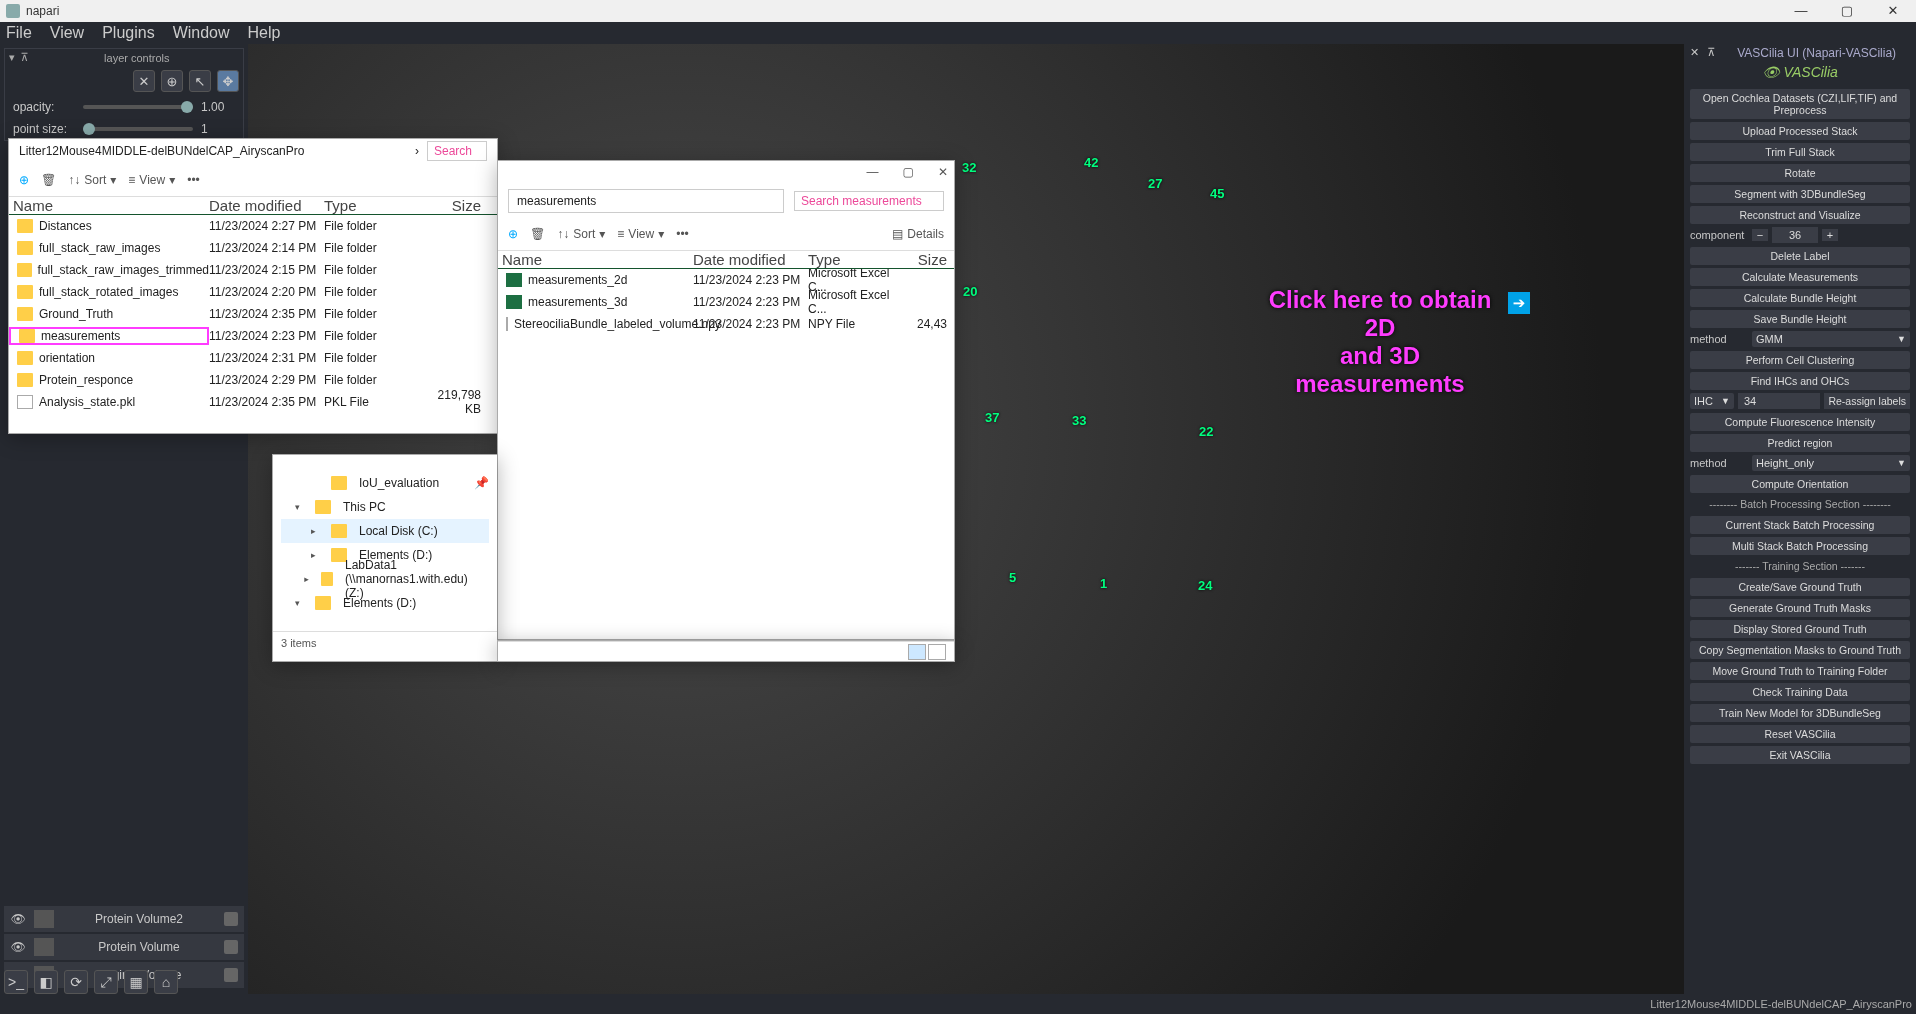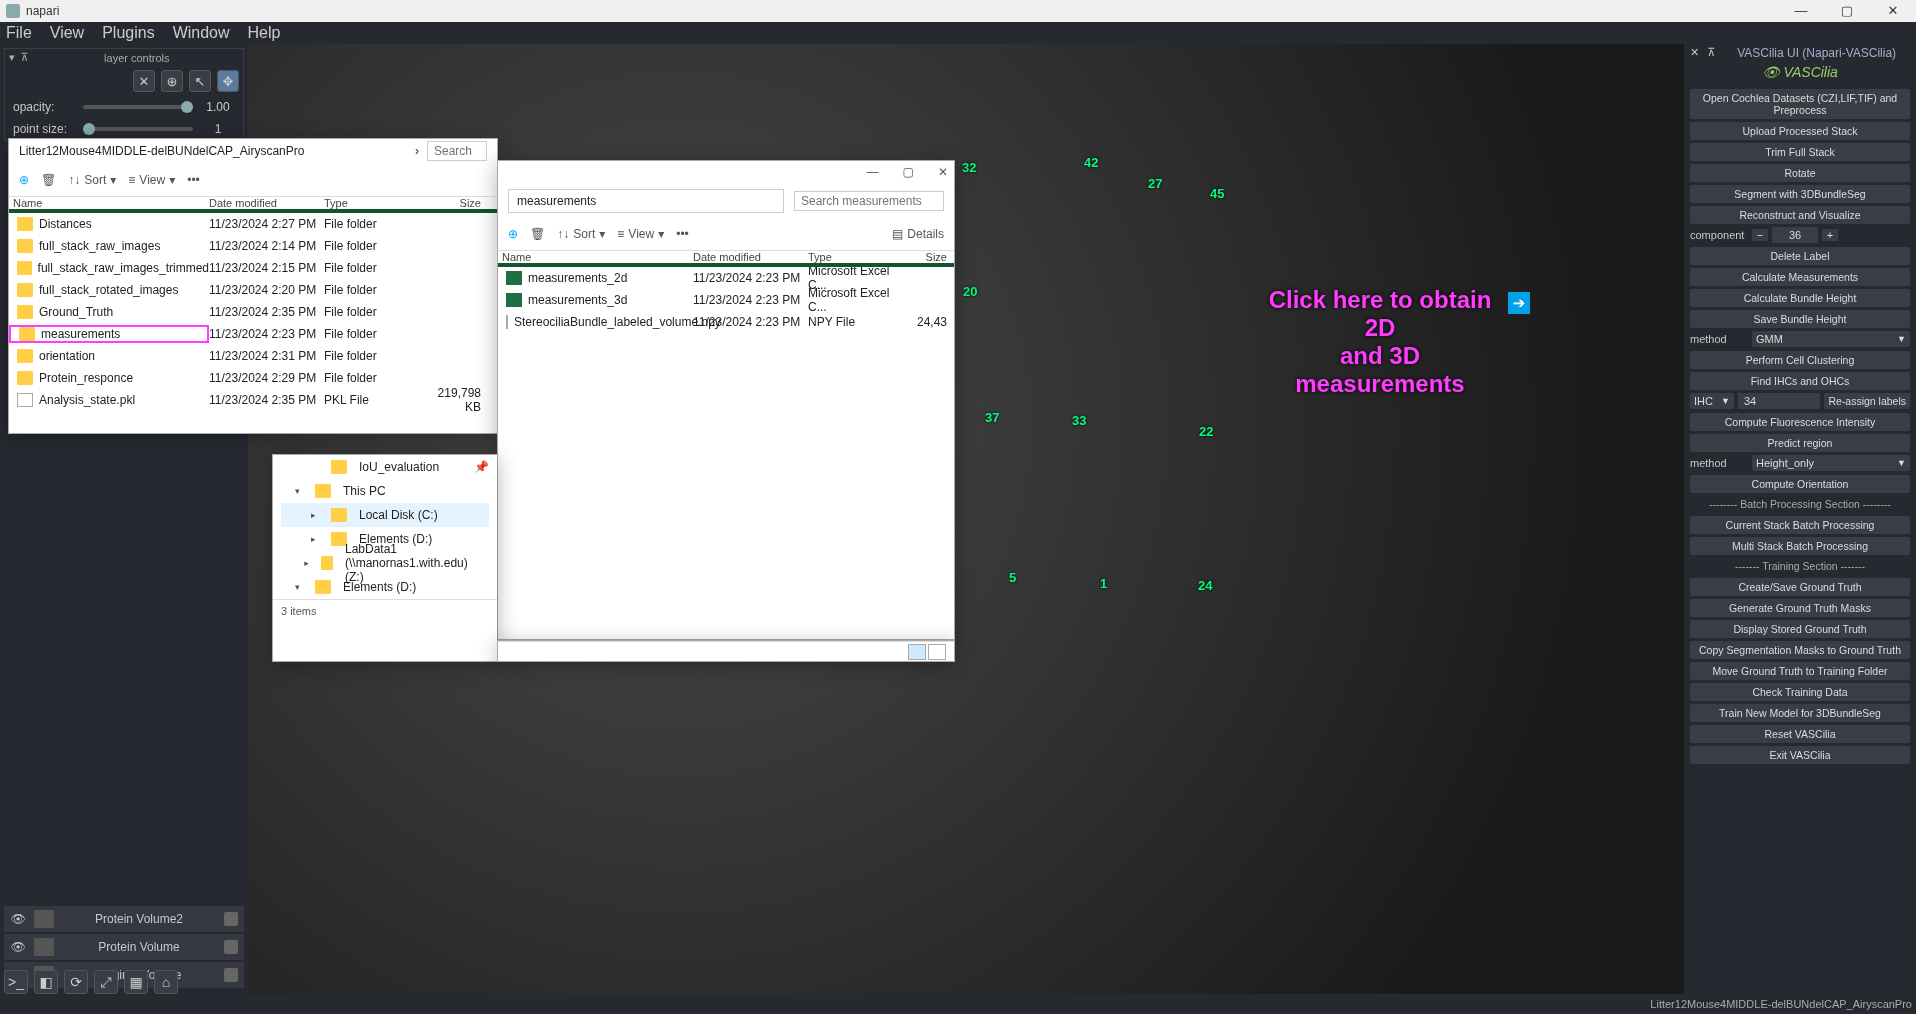--- a/index.html
+++ b/index.html
@@ -22,21 +22,21 @@
   
   .layer-controls { border:1px solid #3a3d46; margin:4px; }
   .lc-head { display:flex; align-items:center; font-size:11px; color:#aaa; padding:2px 4px; gap:6px; }
   .lc-toolbar { display:flex; justify-content:flex-end; gap:6px; padding:4px; }
   .tool-btn { width:22px; height:22px; background:#3a3d46; border:1px solid #555; border-radius:3px; display:flex; align-items:center; justify-content:center; font-size:13px; color:#ccc; }
   .tool-btn.active { background:#5a7aa0; }
   .lc-row { display:flex; align-items:center; gap:8px; padding:4px 8px; font-size:12px; }
   .lc-row label { width:62px; }
   .slider-track { flex:1; height:4px; background:#555; border-radius:2px; position:relative; }
   .slider-thumb { position:absolute; top:-4px; width:12px; height:12px; background:#8aa; border-radius:50%; }
-  .lc-val { width:34px; text-align:center; }
+  .lc-val { width:34px; text-align:left; }
 
   
   .layer-list { margin-top:auto; padding:4px; }
   .layer-item { display:flex; align-items:center; height:26px; background:#353840; margin:2px 0; padding:0 6px; gap:8px; font-size:12px; }
   .eye { width:16px; text-align:center; }
   .thumb { width:20px; height:18px; background:#555; }
   .layer-name { flex:1; text-align:center; }
   .disk { width:14px; height:14px; background:#666; border-radius:2px; }
 
   
@@ -68,21 +68,21 @@
   .rc-sel .chev { font-size:9px; }
   .rc-num { background:#3a3d46; color:#ddd; font-size:11px; padding:2px 6px; min-width:46px; text-align:center; }
   .rc-step { background:#3a3d46; color:#ddd; width:16px; text-align:center; }
   .rc-divider { text-align:center; font-size:10.5px; color:#aaa; margin:4px 0; }
   .rc-small-btn { background:#3a3d46; color:#ddd; font-size:10.5px; padding:2px 4px; text-align:center; }
 
   
   .explorer { position:absolute; background:#fff; color:#222; font-size:12px; border:1px solid #aaa; box-shadow:0 4px 20px rgba(0,0,0,.3); display:flex; flex-direction:column; }
   .ex-toolbar { height:34px; display:flex; align-items:center; gap:12px; padding:0 10px; border-bottom:1px solid #ddd; color:#555; font-size:12px; position:relative; }
   .ex-tbtn { display:flex; align-items:center; gap:4px; }
-  .ex-head { display:flex; border-bottom:4px solid #14532d; font-size:11px; color:#444; }
+  .ex-head { display:flex; border-bottom:1px solid #14532d; font-size:15px; color:#444; }
   .ex-body { flex:1; overflow:auto; }
   .ex-row { display:flex; align-items:center; height:22px; }
   .folder-icon,.file-icon { width:16px; height:14px; margin:0 6px 0 4px; display:inline-block; }
   .folder-icon { background:#ffcf48; border-radius:1px; }
   .file-icon.pkl { background:#fff; border:1px solid #aaa; }
   .file-icon.xls { background:#1d6f42; }
   .file-icon.npy { background:#fff; border:1px solid #aaa; }
   .highlight-box { border:2px solid #ff3cff; }
 
   
@@ -91,24 +91,24 @@
   .c1-type { width:95px; }
   .c1-size { width:70px; text-align:right; padding-right:8px; }
 
   
   .c2-name { width:195px; padding-left:4px; display:flex; align-items:center; }
   .c2-date { width:115px; }
   .c2-type { width:95px; }
   .c2-size { width:50px; text-align:right; padding-right:6px; }
 
   .ex-addr { flex:1; }
-  .ex-search { border:1px solid #ccc; padding:2px 6px; color:#737373; }
+  .ex-search { border:1px solid #ccc; padding:2px 6px; color:#ec4899; }
   .pin { color:#666; }
 
-  .tree { padding:0 8px; font-size:12px; color:#222; }
+  .tree { padding:16px 8px; font-size:12px; color:#222; }
   .tree-row { display:flex; align-items:center; height:24px; gap:6px; }
   .tree-row.sel { background:#e5f3ff; }
   .tree-indent { display:inline-block; }
   .caret { font-size:9px; color:#555; width:10px; }
 
   .ex-footer { height:22px; border-top:1px solid #ddd; display:flex; align-items:center; justify-content:space-between; padding:0 8px; font-size:11px; color:#555; }
   .ex-footer .viewbtns { display:flex; gap:2px; }
   .viewbtns div { width:18px; height:16px; border:1px solid #aaa; }
   .viewbtns div.active { background:#cde8ff; }
 

